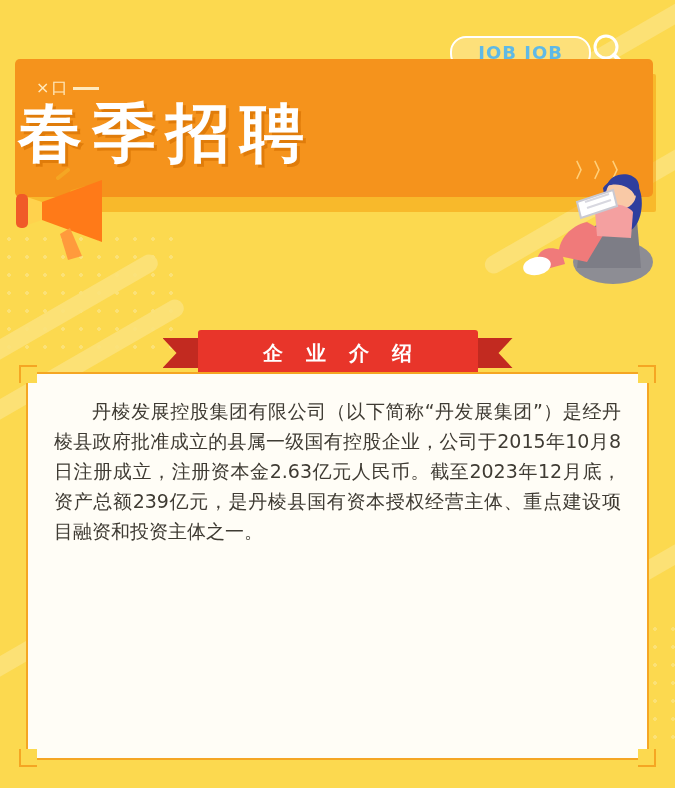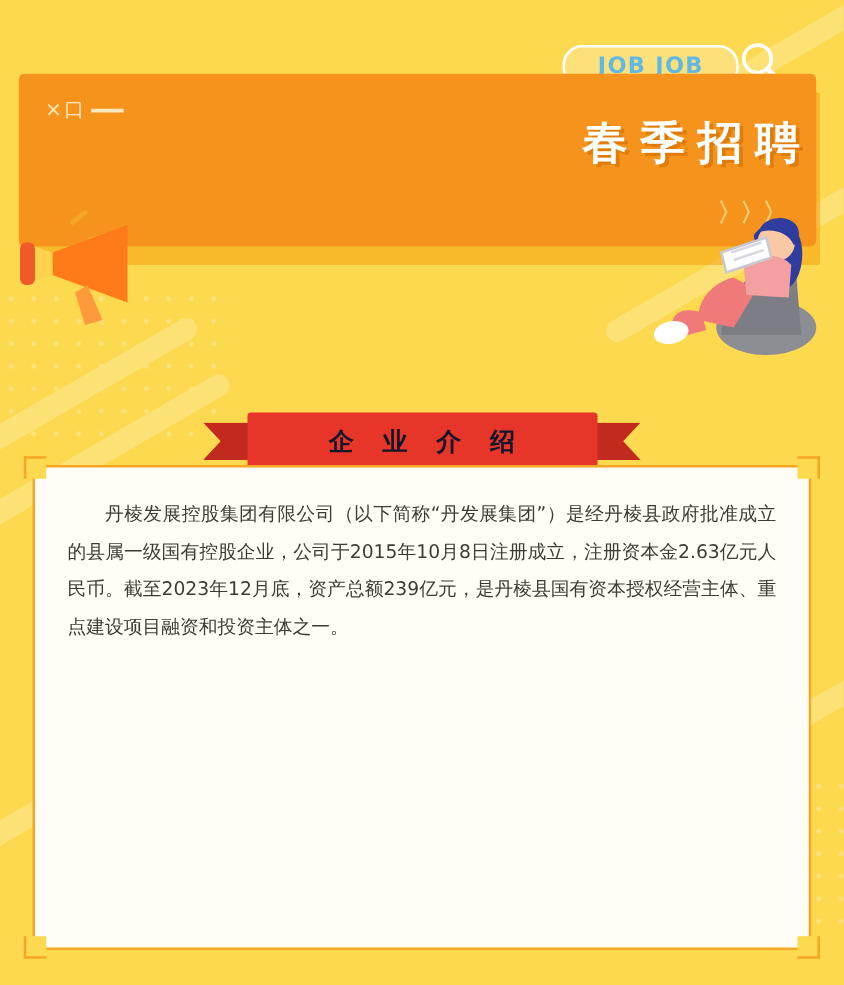--- a/index.html
+++ b/index.html
@@ -50,22 +50,22 @@
     position:absolute;left:6px;top:12px;width:632px;height:138px;
     background:#f39200;opacity:.45;border-radius:2px;
   }
   .banner{
     position:absolute;left:0;top:0;width:632px;height:132px;
     background:#f5931c;border-radius:2px;
     box-shadow:0 0 0 3px #f5931c;
   }
   .banner-title{
     position:absolute;left:0;right:0;top:28px;
-    text-align:right;color:#ffffff;
-    font-size:36px;font-weight:bold;letter-spacing:10px;
+    text-align:left;color:#ffffff;
+    font-size:64px;font-weight:bold;letter-spacing:10px;
     text-shadow:3px 3px 0 #e07c0a;
     font-family:"DejaVu Sans","Liberation Sans",sans-serif;
   }
   .corner-mark{
     position:absolute;left:18px;top:16px;color:#ffe9bd;font-size:16px;letter-spacing:2px;
   }
   .corner-mark .u{display:inline-block;width:26px;border-bottom:3px solid #ffe9bd;vertical-align:middle;margin-left:4px;}
   .chev{
     position:absolute;right:22px;bottom:10px;color:#ffd07a;font-size:20px;letter-spacing:-2px;font-weight:bold;
   }
@@ -80,21 +80,21 @@
   .ribbon{
     position:absolute;left:50%;transform:translateX(-50%);top:330px;
     width:350px;height:46px;
   }
   .ribbon-body{
     position:absolute;left:35px;top:0;width:280px;height:46px;
     background:#e8352a;border-radius:3px;
     display:flex;align-items:center;justify-content:center;
   }
   .ribbon-body span{
-    color:#0f172a;font-size:20px;font-weight:bold;letter-spacing:8px;
+    color:#ffffff;font-size:20px;font-weight:bold;letter-spacing:8px;
     padding-left:8px;
   }
   .ribbon-tail{
     position:absolute;top:8px;width:46px;height:30px;background:#c22a20;
   }
   .ribbon-tail.left{left:0;clip-path:polygon(0 0,100% 0,100% 100%,0 100%,14px 50%);}
   .ribbon-tail.right{right:0;clip-path:polygon(0 0,100% 0,calc(100% - 14px) 50%,100% 100%,0 100%);}
 
   
   .card{
@@ -107,21 +107,21 @@
   .card .notch{
     position:absolute;width:16px;height:16px;border:2px solid #f5a623;background:#fcd94f;
   }
   .card .n1{left:-9px;top:-9px;border-right:none;border-bottom:none;}
   .card .n2{right:-9px;top:-9px;border-left:none;border-bottom:none;}
   .card .n3{left:-9px;bottom:-9px;border-right:none;border-top:none;}
   .card .n4{right:-9px;bottom:-9px;border-left:none;border-top:none;}
   .card-inner{
     padding:22px 26px 10px 26px;
     color:#3f3b33;
-    font-size:15px;
+    font-size:19px;
     line-height:30px;
     text-align:justify;
   }
   .card-inner p{margin:0;text-indent:2em;}
 </style>
 </head>
 <body>
 
 <div class="bg">
   <div class="band b1"></div>

